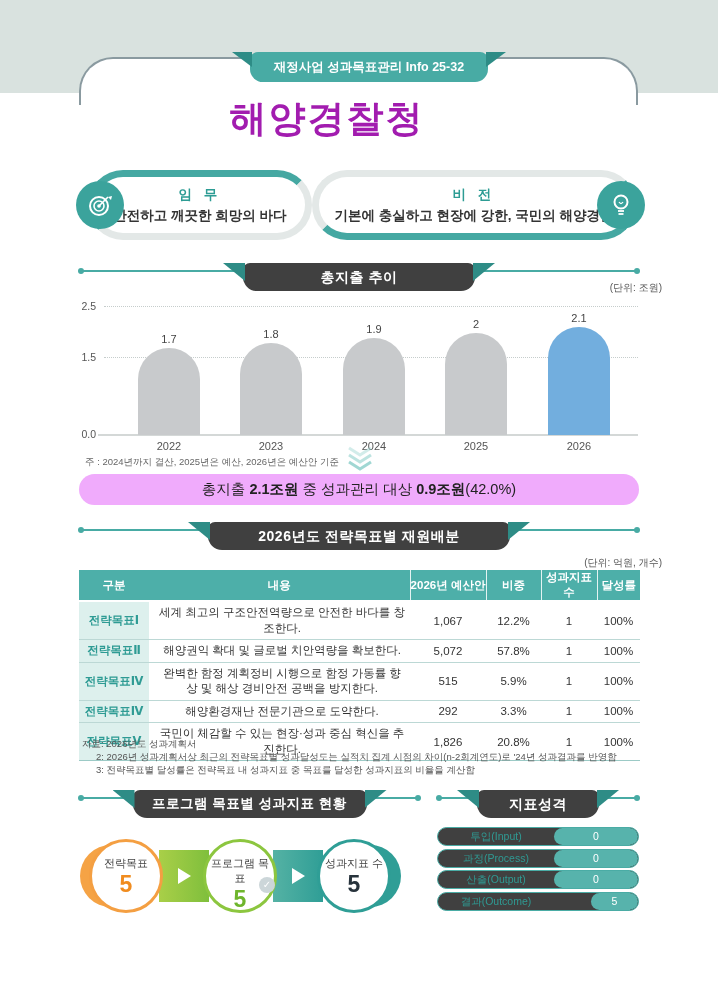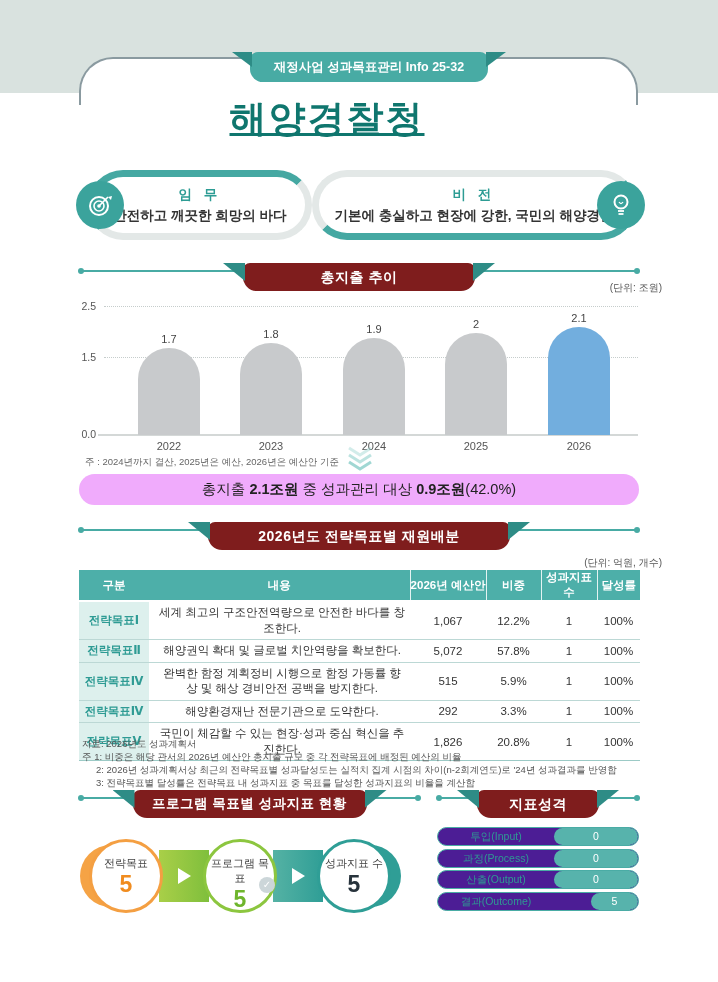--- a/index.html
+++ b/index.html
@@ -7,36 +7,36 @@
         font-family:"Liberation Sans","DejaVu Sans",sans-serif;color:#333;padding-left:20px;}
   .topband{position:absolute;left:0;top:0;width:718px;height:93px;background:#d9e2df;}
   .card{position:absolute;left:79px;top:57px;width:555px;height:46px;background:#fff;
         border:2.5px solid #8a9aa0;border-bottom:none;border-radius:34px 34px 0 0;}
 
   
   .ribbon{position:absolute;height:30px;}
   .ribbon .rline{position:absolute;left:0;right:0;top:7px;height:2px;background:#48aba4;}
   .ribbon .rline::before,.ribbon .rline::after{content:'';position:absolute;top:-2px;width:6px;height:6px;border-radius:50%;background:#48aba4;}
   .ribbon .rline::before{left:-1px}.ribbon .rline::after{right:-1px}
-  .ribbon .rbody{position:relative;margin:0 auto;height:28px;line-height:28px;background:#7f1d1d;color:#fff;
+  .ribbon .rbody{position:relative;margin:0 auto;height:28px;line-height:28px;background:#404040;color:#fff;
         font-weight:bold;font-size:14px;text-align:center;border-radius:7px 7px 14px 14px;letter-spacing:.5px;}
   .ribbon .rbody::before,.ribbon .rbody::after{content:'';position:absolute;top:0;width:22px;height:18px;background:#2e8c86;}
   .ribbon .rbody::before{left:-20px;clip-path:polygon(0 0,100% 0,100% 100%);}
   .ribbon .rbody::after{right:-20px;clip-path:polygon(0 0,100% 0,0 100%);}
 
   
   .badge{position:absolute;left:50%;transform:translateX(-50%);top:52px;width:238px;height:30px;line-height:30px;
         background:#48aba4;color:#fff;font-size:12.5px;font-weight:bold;text-align:center;
         border-radius:8px 8px 13px 13px;z-index:3;}
   .badge::before,.badge::after{content:'';position:absolute;top:0;width:20px;height:15px;background:#2e8c86;}
   .badge::before{left:-18px;clip-path:polygon(0 0,100% 0,100% 100%);}
   .badge::after{right:-18px;clip-path:polygon(0 0,100% 0,0 100%);}
 
   .title{position:absolute;left:0;top:94px;width:654px;text-align:center;font-size:37px;font-weight:800;
-        color:#0f766e;letter-spacing:2px;text-decoration:underline;}
+        color:#a21caf;letter-spacing:2px;}
 
   
   .pill{position:absolute;top:170px;height:70px;background:#fff;border-radius:38px;box-sizing:border-box;border:7px solid;}
   .pill .plabel{margin-top:9px;text-align:center;font-size:13.5px;font-weight:bold;color:#2d9c94;letter-spacing:4px;}
   .pill .ptext{margin-top:3px;text-align:center;font-size:13.5px;font-weight:bold;color:#333;}
   .icon-circle{position:absolute;width:48px;height:48px;border-radius:50%;background:#3ba39c;z-index:2;
         display:flex;align-items:center;justify-content:center;}
 
   
   .grid{position:absolute;border-top:1.5px dotted #c6cdcc;}
@@ -71,21 +71,21 @@
   .stepcircle .slabel{margin-top:14px;font-size:11px;color:#444;}
   .stepcircle .snum{margin-top:0px;font-size:23px;font-weight:800;}
   .crescent{position:absolute;width:62px;height:62px;border-radius:50%;top:845px;z-index:1;}
   .arrowblk{position:absolute;top:850px;width:50px;height:52px;z-index:0;display:flex;align-items:center;justify-content:center;}
   .arrowblk .tri{width:0;height:0;border-left:13px solid #fff;border-top:8px solid transparent;border-bottom:8px solid transparent;}
   .checkbadge{position:absolute;left:259px;top:877px;width:16px;height:16px;border-radius:50%;background:#ccd6d9;
         color:#fff;font-size:10px;line-height:16px;text-align:center;z-index:3;}
 
   
   .ipill{position:absolute;left:437px;width:202px;height:19px;border:1.5px solid #4aaca5;border-radius:11px;
-        box-sizing:border-box;display:flex;overflow:hidden;background:#4c1d95;}
+        box-sizing:border-box;display:flex;overflow:hidden;background:#404040;}
   .ipill .ilab{width:116px;text-align:center;font-size:10.5px;line-height:16px;color:#2f9a93;}
   .ipill .ival{flex:1;background:#57b3ac;color:#fff;text-align:center;font-size:10.5px;line-height:16px;border-radius:9px;}
 </style>
 </head>
 <body>
 
 <div class="page">
 
   <div class="topband"></div>
   <div class="card"></div>
@@ -230,21 +230,20 @@
         <td>1,826</td>
         <td>20.8%</td>
         <td>1</td>
         <td>100%</td>
       </tr>
     </tbody>
   </table>
 
   <div class="fnotes">
     <div>자료:  2026년도 성과계획서</div>
-    <div>주 1: 비중은 해당 관서의 2026년 예산안 총지출 규모 중 각 전략목표에 배정된 예산의 비율</div>
     <div class="ind">2: 2026년 성과계획서상 최근의 전략목표별 성과달성도는 실적치 집계 시점의 차이(n-2회계연도)로 '24년 성과결과를 반영함</div>
     <div class="ind">3: 전략목표별 달성률은 전략목표 내 성과지표 중 목표를 달성한 성과지표의 비율을 계산함</div>
   </div>
 
   <div class="ribbon" style="left:79px;top:790px;width:341px;">
     <div class="rline"></div>
     <div class="rbody" style="width:234px;font-size:13.5px;">프로그램 목표별 성과지표 현황</div>
   </div>
 
   <div class="crescent" style="left:80px;background:#f5a345;"></div>

